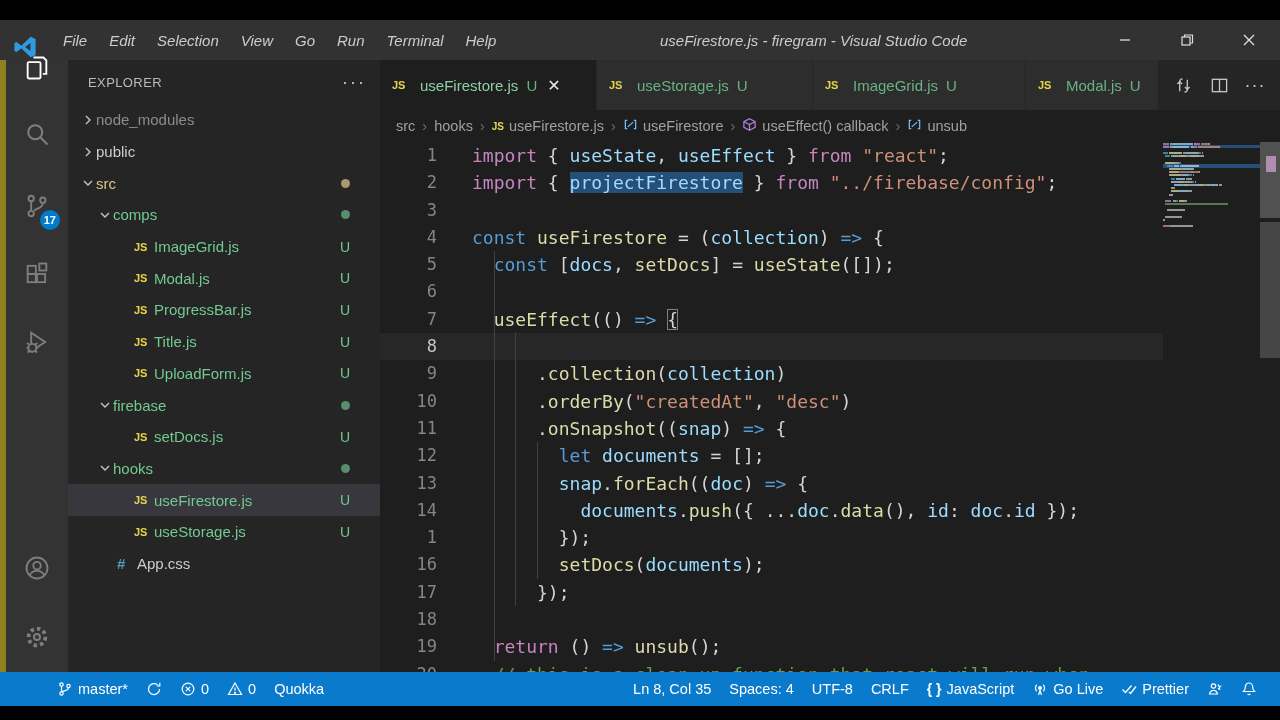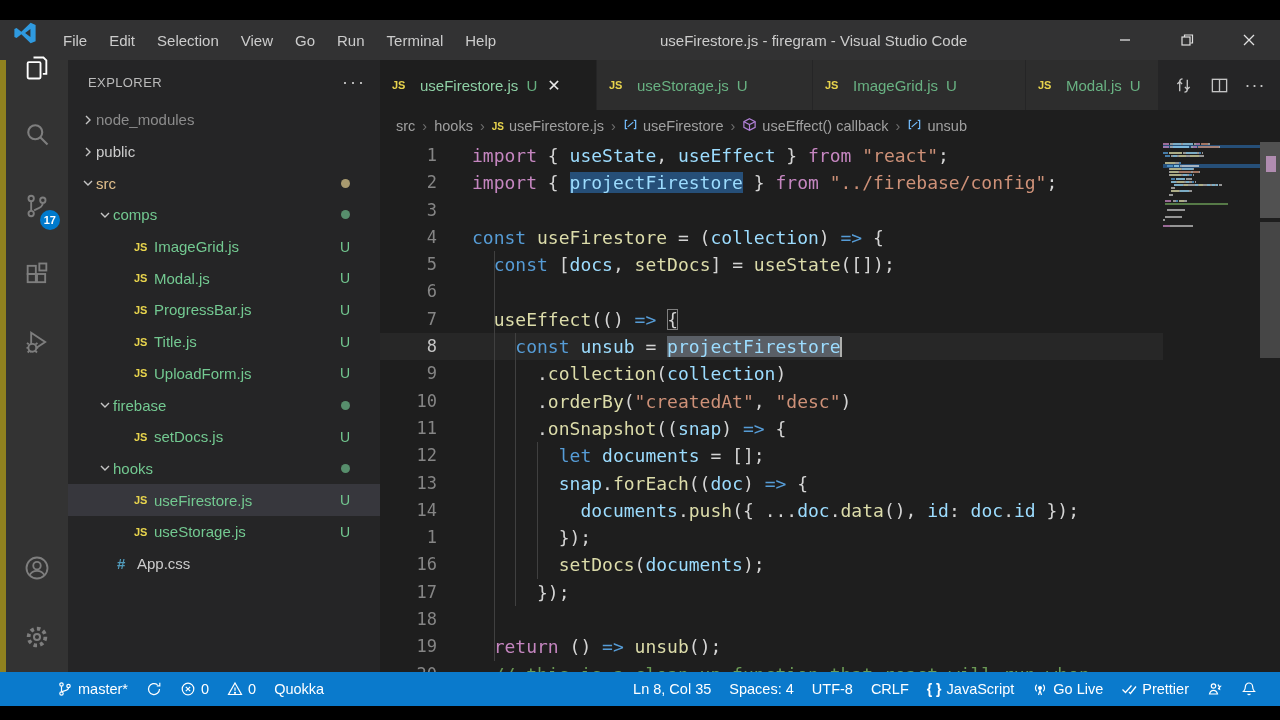--- a/index.html
+++ b/index.html
@@ -1,20 +1,20 @@
 <!DOCTYPE html>
 <html><head>
 <meta charset="utf-8">
 <style>
   * { margin:0; padding:0; box-sizing:border-box; }
   html,body { width:1280px; height:720px; overflow:hidden; background:#000; font-family:"Liberation Sans",sans-serif; }
   .stage { position:absolute; inset:0; }
 
   
-  .titlebar { position:absolute; left:0; top:20px; width:1280px; height:40px; background:#323233; display:flex; align-items:flex-start; color:#cccccc; }
+  .titlebar { position:absolute; left:0; top:20px; width:1280px; height:40px; background:#323233; display:flex; align-items:flex-end; color:#cccccc;font-style:italic; }
   .vscode-logo { width:26px; height:26px; margin:0 14px 0 12px; }
   .menu-item { padding:0 11px; font-size:15px; height:100%; display:flex; align-items:center; cursor:default; }
   .win-title { position:absolute; left:660px; top:0; height:40px; display:flex; align-items:center; font-size:15px; color:#cccccc; white-space:nowrap; }
   .win-controls { position:absolute; right:0; top:0; height:40px; display:flex; }
   .win-btn { width:62px; height:40px; display:flex; align-items:center; justify-content:center; color:#e0e0e0; }
 
   
   .main { position:absolute; left:0; top:60px; width:1280px; height:612px; background:#1e1e1e; }
   .edge-strip { position:absolute; left:0; top:0; width:6px; height:612px; background:#8f811f; }
 
@@ -372,21 +372,21 @@
           </span>
         </div>
       <div class="code-area" id="codearea">
           <div class="line"><span class="num">1</span><span class="code"><span class="tk-k">import</span><span class="tk-p"> { </span><span class="tk-v">useState</span><span class="tk-p">, </span><span class="tk-v">useEffect</span><span class="tk-p"> } </span><span class="tk-k">from</span><span class="tk-p"> </span><span class="tk-s">"react"</span><span class="tk-p">;</span></span></div>
           <div class="line"><span class="num">2</span><span class="code"><span class="tk-k">import</span><span class="tk-p"> { </span><span class="tk-w2">projectFirestore</span><span class="tk-p"> } </span><span class="tk-k">from</span><span class="tk-p"> </span><span class="tk-s">"../firebase/config"</span><span class="tk-p">;</span></span></div>
           <div class="line"><span class="num">3</span><span class="code"></span></div>
           <div class="line"><span class="num">4</span><span class="code"><span class="tk-d">const</span><span class="tk-p"> </span><span class="tk-f">useFirestore</span><span class="tk-p"> = (</span><span class="tk-v">collection</span><span class="tk-p">) </span><span class="tk-d">=&gt;</span><span class="tk-p"> {</span></span></div>
           <div class="line"><span class="num">5</span><span class="code"><span class="tk-p">  </span><span class="tk-d">const</span><span class="tk-p"> [</span><span class="tk-v">docs</span><span class="tk-p">, </span><span class="tk-f">setDocs</span><span class="tk-p">] = </span><span class="tk-f">useState</span><span class="tk-p">([]);</span></span></div>
           <div class="line"><span class="num">6</span><span class="code"></span></div>
           <div class="line"><span class="num">7</span><span class="code"><span class="tk-p">  </span><span class="tk-f">useEffect</span><span class="tk-p">(() </span><span class="tk-d">=&gt;</span><span class="tk-p"> </span><span class="tk-b">{</span></span></div>
-          <div class="line current"><span class="num">8</span><span class="code"><span class="tk-p">    </span><span class="tk-d">const</span><span class="tk-p"> </span><span class="tk-v">unsub</span><span class="tk-p"> = </span><span class="tk-w8">projectFirestore</span><span class="caret"></span></span></div>
+          <div class="line current"><span class="num">8</span></div>
           <div class="line"><span class="num">9</span><span class="code"><span class="tk-p">      .</span><span class="tk-f">collection</span><span class="tk-p">(</span><span class="tk-v">collection</span><span class="tk-p">)</span></span></div>
           <div class="line"><span class="num">10</span><span class="code"><span class="tk-p">      .</span><span class="tk-f">orderBy</span><span class="tk-p">(</span><span class="tk-s">"createdAt"</span><span class="tk-p">, </span><span class="tk-s">"desc"</span><span class="tk-p">)</span></span></div>
           <div class="line"><span class="num">11</span><span class="code"><span class="tk-p">      .</span><span class="tk-f">onSnapshot</span><span class="tk-p">((</span><span class="tk-v">snap</span><span class="tk-p">) </span><span class="tk-d">=&gt;</span><span class="tk-p"> {</span></span></div>
           <div class="line"><span class="num">12</span><span class="code"><span class="tk-p">        </span><span class="tk-d">let</span><span class="tk-p"> </span><span class="tk-v">documents</span><span class="tk-p"> = [];</span></span></div>
           <div class="line"><span class="num">13</span><span class="code"><span class="tk-p">        </span><span class="tk-v">snap</span><span class="tk-p">.</span><span class="tk-f">forEach</span><span class="tk-p">((</span><span class="tk-v">doc</span><span class="tk-p">) </span><span class="tk-d">=&gt;</span><span class="tk-p"> {</span></span></div>
           <div class="line"><span class="num">14</span><span class="code"><span class="tk-p">          </span><span class="tk-v">documents</span><span class="tk-p">.</span><span class="tk-f">push</span><span class="tk-p">({ ...</span><span class="tk-v">doc</span><span class="tk-p">.</span><span class="tk-f">data</span><span class="tk-p">(), </span><span class="tk-v">id</span><span class="tk-p">: </span><span class="tk-v">doc</span><span class="tk-p">.</span><span class="tk-v">id</span><span class="tk-p"> });</span></span></div>
           <div class="line"><span class="num">1</span><span class="code"><span class="tk-p">        });</span></span></div>
           <div class="line"><span class="num">16</span><span class="code"><span class="tk-p">        </span><span class="tk-f">setDocs</span><span class="tk-p">(</span><span class="tk-v">documents</span><span class="tk-p">);</span></span></div>
           <div class="line"><span class="num">17</span><span class="code"><span class="tk-p">      });</span></span></div>
           <div class="line"><span class="num">18</span><span class="code"></span></div>

